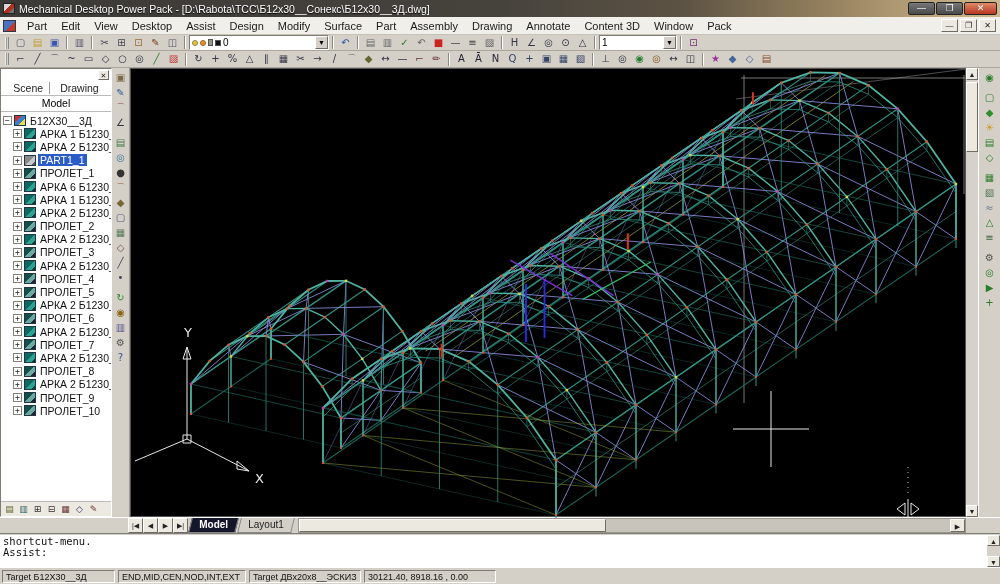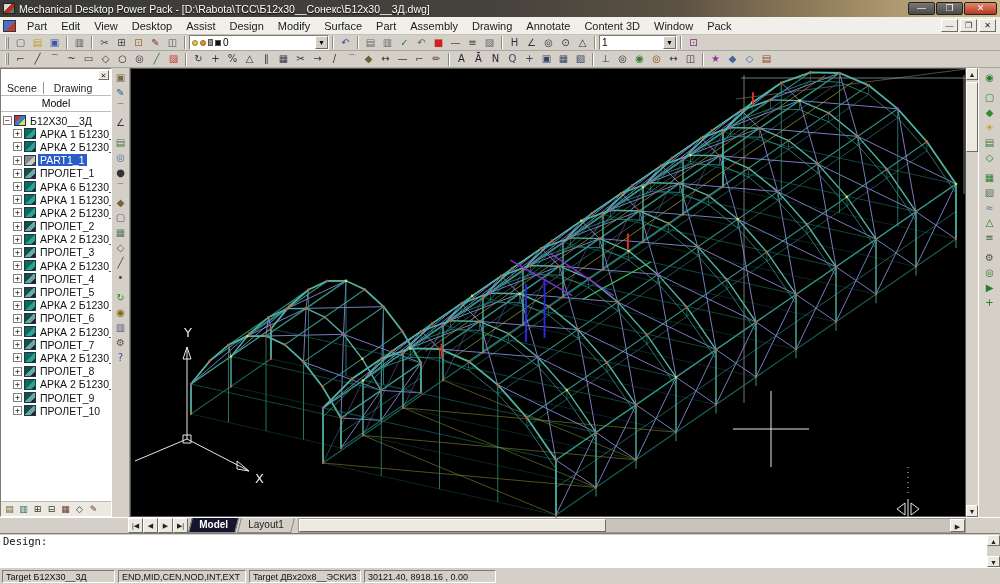--- a/index.html
+++ b/index.html
@@ -46,21 +46,21 @@
   .chip.sun  { width:6px; height:6px; background:#e89020; border-radius:50%; border:1px solid #963; }
   .chip.lock { width:5px; height:7px; background:#9a968c; border:1px solid #555; }
   .chip.color{ width:6px; height:6px; background:#111; border:1px solid #555; }
 
   
   .main { display:flex; height:449px; }
   .left-panel { width:112px; flex:none; background:#fff; border:1px solid; border-color:#807c74 #fff #fff #807c74; position:relative; display:flex; flex-direction:column; }
   .panel-head { height:12px; display:flex; justify-content:flex-end; padding:1px 2px 0 0; }
   .pclose { width:11px; height:10px; font-size:7px; line-height:9px; text-align:center; background:#ece9e0;
     border:1px solid; border-color:#fff #6f6c64 #6f6c64 #fff; color:#222; }
-  .panel-tabs { display:flex; gap:4px; font-size:10.5px; color:#222; padding:1px 0; }
+  .panel-tabs { display:flex; justify-content:center; gap:4px; font-size:10.5px; color:#222; padding:1px 0; }
   .ptab { padding:0 6px; border-right:1px solid #999; }
   .ptab:last-child { border-right:none; }
   .panel-subtab { text-align:center; font-size:10.5px; border-top:1px solid #bbb; border-bottom:1px solid #bbb; padding:1px 0 2px; }
   .tree { flex:1; overflow:hidden; padding-top:2px; }
   .trow { display:flex; align-items:center; height:13.2px; white-space:nowrap; font-size:10.5px; color:#111; }
   .texp { width:9px; height:9px; flex:none; border:1px solid #848078; background:#fff; color:#222;
     font-size:8px; line-height:7px; text-align:center; margin-right:2px; font-family:"DejaVu Sans Mono",monospace; }
   .ticon { width:12px; height:11px; flex:none; margin-right:2px; border:1px solid #234; }
   .ti-root   { background:linear-gradient(135deg,#cc3333 0 33%,#3a7dc8 33% 66%,#e8e04a 66%); }
   .ti-arka   { background:linear-gradient(135deg,#0c6a60 0 50%,#2ea292 50% 80%,#0b3a36 80%); }
@@ -1231,21 +1231,22 @@
   <div class="hscroll">
     <div class="hthumb"></div>
     <div class="hfill"></div>
     <div class="navbtn" style="height:100%;">▶</div>
   </div>
   <div class="tab-endspacer"></div>
 </div>
 
 <div class="cmd">
   <div class="cmdlines" id="cmd-lines">
-      <div class="cmdline">Design:</div>
+      <div class="cmdline">shortcut-menu.</div>
+      <div class="cmdline">Assist:</div>
     </div>
   <div class="cmdscroll">
     <div class="sarrow">▲</div>
     <div class="vfill"></div>
     <div class="sarrow">▼</div>
   </div>
 </div>
 
 <div class="statusbar">
   <div class="sfield" style="width:113px">Target Б12X30__3Д</div>

